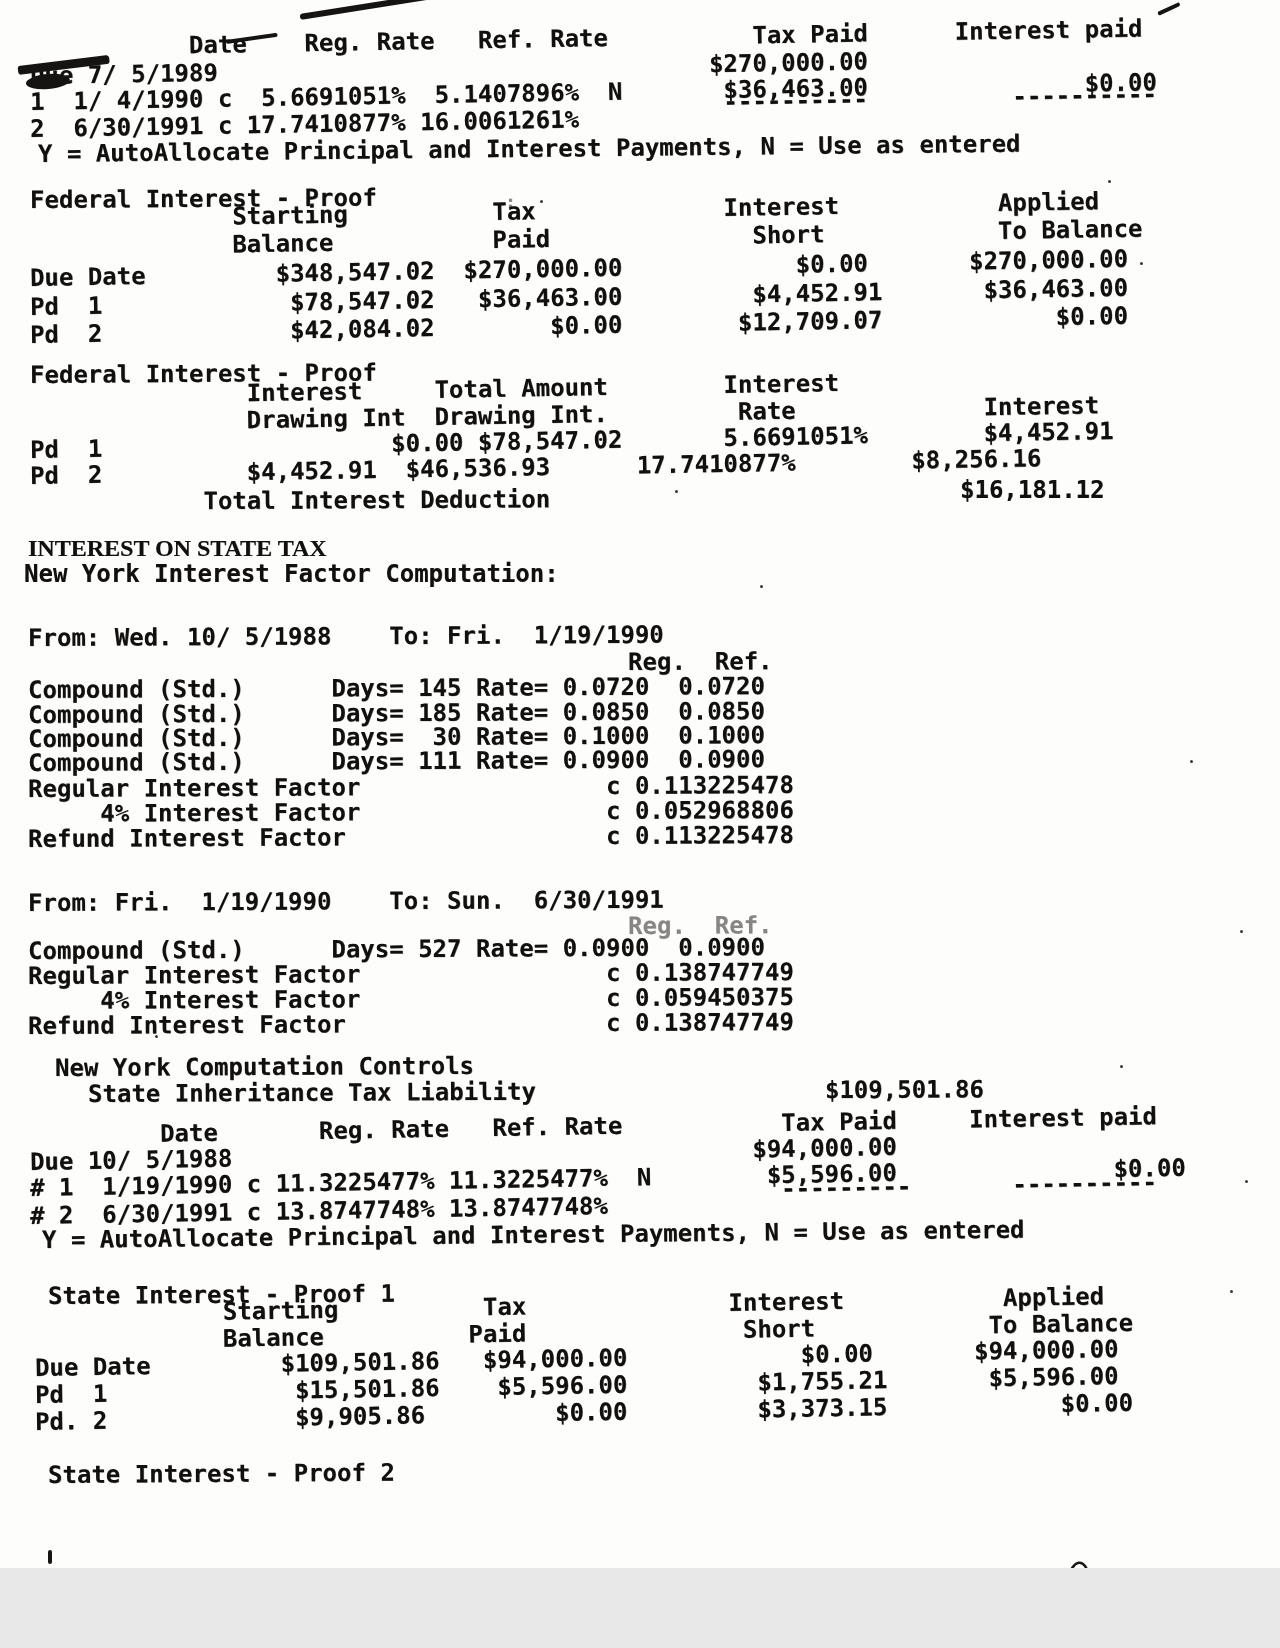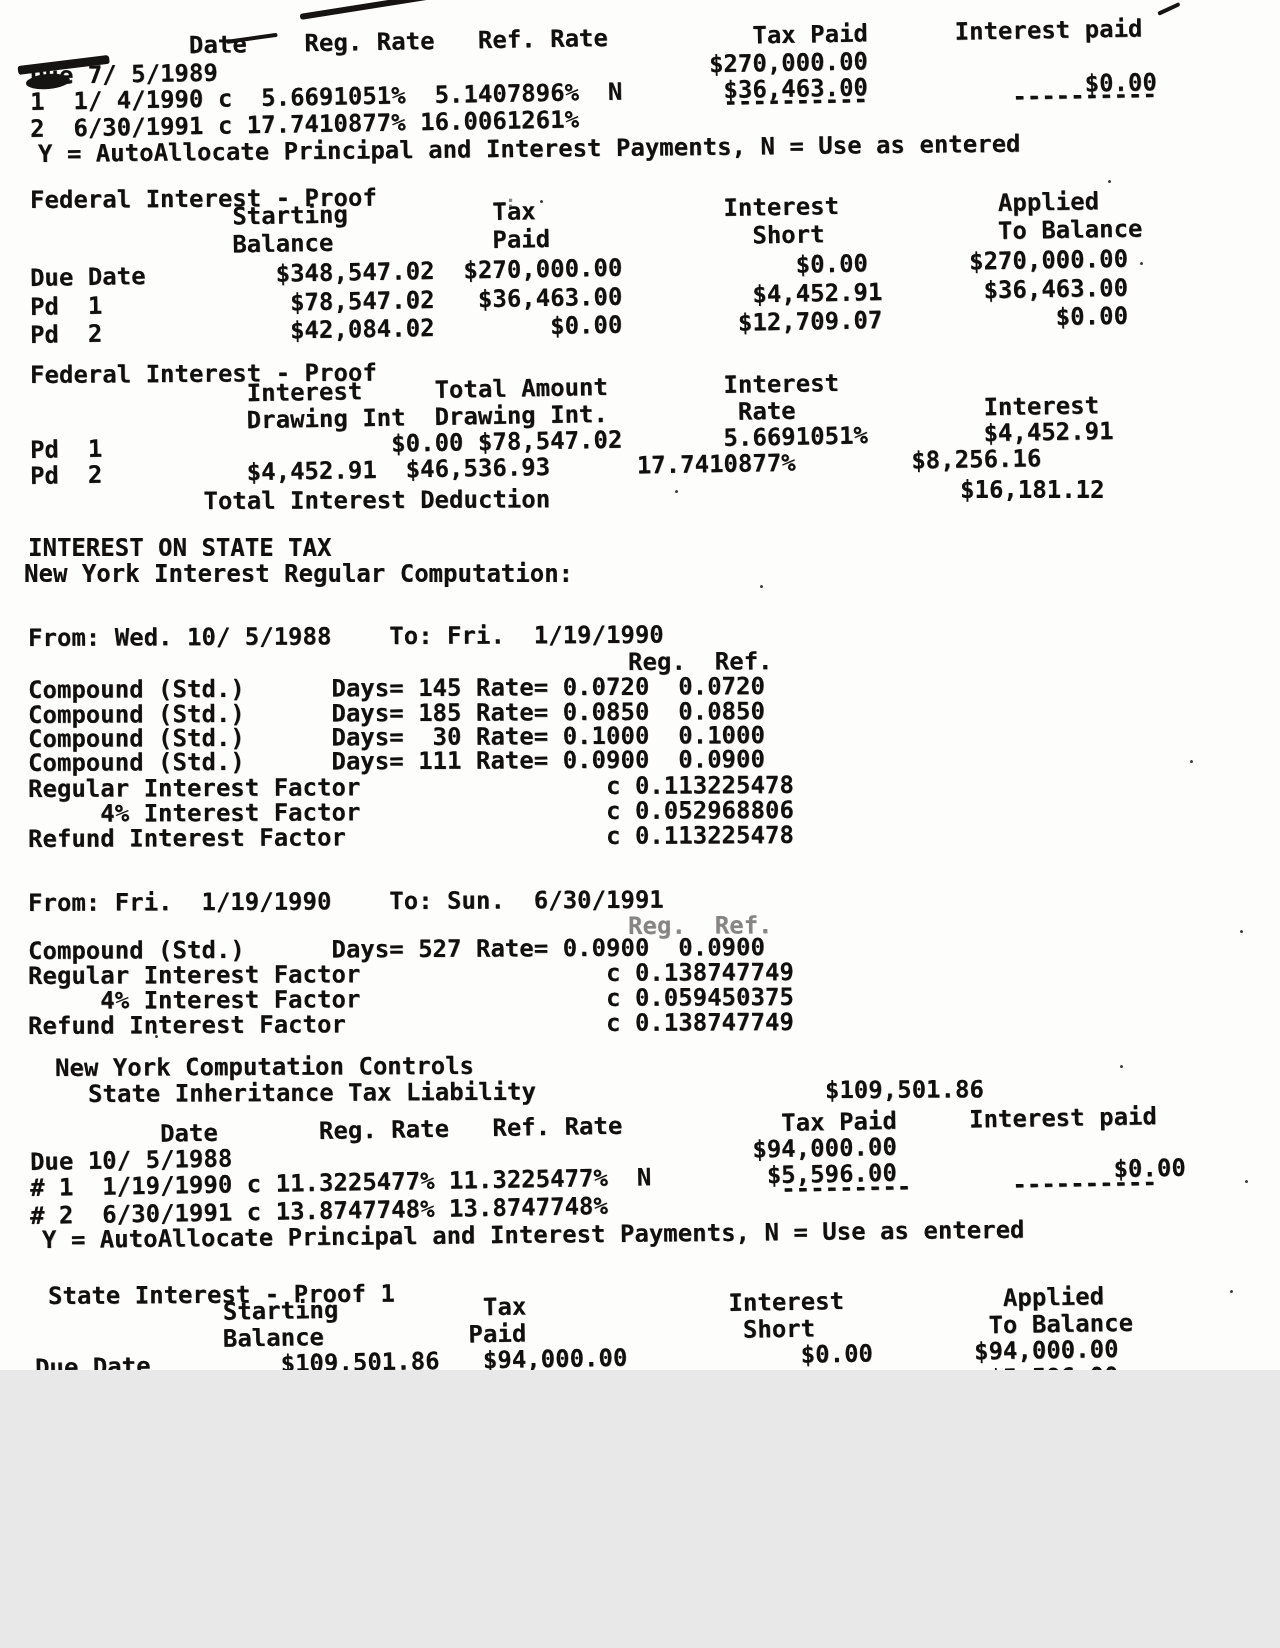--- a/index.html
+++ b/index.html
@@ -1,18 +1,18 @@
 <!DOCTYPE html>
 <html><head>
 <meta charset="utf-8">
 <style>
   html,body{margin:0;padding:0;background:#e8e8e8;}
   #page{
     position:relative;
-    width:1280px;height:1370px;
+    width:1280px;height:1568px;
     margin:0 auto;
     background:#fdfdfc;
     overflow:hidden;
     font-family:"DejaVu Sans Mono", monospace;
   }
   .line{
     position:absolute;
     white-space:pre;
     font:700 24px/1.05 "DejaVu Sans Mono", monospace;
     color:#171514;
@@ -51,22 +51,22 @@
       <div class="line" style="left: 30px; top: 266px; transform: rotate(-1deg);">Due Date         $348,547.02  $270,000.00            $0.00       $270,000.00</div>
       <div class="line" style="left: 30px; top: 295px; transform: rotate(-1deg);">Pd  1             $78,547.02   $36,463.00         $4,452.91       $36,463.00</div>
       <div class="line" style="left: 30px; top: 323px; transform: rotate(-1deg);">Pd  2             $42,084.02        $0.00        $12,709.07            $0.00</div>
       <div class="line" style="left: 30px; top: 363px; transform: rotate(-0.4deg);">Federal Interest - Proof</div>
       <div class="line" style="left: 30px; top: 385px; transform: rotate(-1deg);">               Interest     Total Amount        Interest</div>
       <div class="line" style="left: 30px; top: 412px; transform: rotate(-1deg);">               Drawing Int  Drawing Int.         Rate             Interest</div>
       <div class="line" style="left: 30px; top: 438px; transform: rotate(-1deg);">Pd  1                    $0.00 $78,547.02       5.6691051%        $4,452.91</div>
       <div class="line" style="left: 30px; top: 464px; transform: rotate(-1deg);">Pd  2          $4,452.91  $46,536.93      17.7410877%        $8,256.16</div>
       <div class="line" style="left: 960px; top: 478px;">$16,181.12</div>
       <div class="line" style="left: 30px; top: 490px; transform: rotate(-0.3deg);">            Total Interest Deduction</div>
-      <div class="line" style="left: 28px; top: 536px;">INTEREST ON STATE TAX</div>
-      <div class="line" style="left: 24px; top: 562px;">New York Interest Regular Computation:</div>
+      <div class="line" style="left: 28px; top: 536px; font-family: Liberation Serif, serif;">INTEREST ON STATE TAX</div>
+      <div class="line" style="left: 24px; top: 562px;">New York Interest Factor Computation:</div>
       <div class="line" style="left: 28px; top: 626px; transform: rotate(-0.3deg);">From: Wed. 10/ 5/1988    To: Fri.  1/19/1990</div>
       <div class="line" style="left: 628px; top: 650px; transform: rotate(-0.3deg);">Reg.  Ref.</div>
       <div class="line" style="left: 28px; top: 678px; transform: rotate(-0.3deg);">Compound (Std.)      Days= 145 Rate= 0.0720  0.0720</div>
       <div class="line" style="left: 28px; top: 703px; transform: rotate(-0.3deg);">Compound (Std.)      Days= 185 Rate= 0.0850  0.0850</div>
       <div class="line" style="left: 28px; top: 727px; transform: rotate(-0.3deg);">Compound (Std.)      Days=  30 Rate= 0.1000  0.1000</div>
       <div class="line" style="left: 28px; top: 751px; transform: rotate(-0.3deg);">Compound (Std.)      Days= 111 Rate= 0.0900  0.0900</div>
       <div class="line" style="left: 28px; top: 777px; transform: rotate(-0.3deg);">Regular Interest Factor                 c 0.113225478</div>
       <div class="line" style="left: 28px; top: 802px; transform: rotate(-0.3deg);">     4% Interest Factor                 c 0.052968806</div>
       <div class="line" style="left: 28px; top: 827px; transform: rotate(-0.3deg);">Refund Interest Factor                  c 0.113225478</div>
       <div class="line" style="left: 28px; top: 891px; transform: rotate(-0.3deg);">From: Fri.  1/19/1990    To: Sun.  6/30/1991</div>

